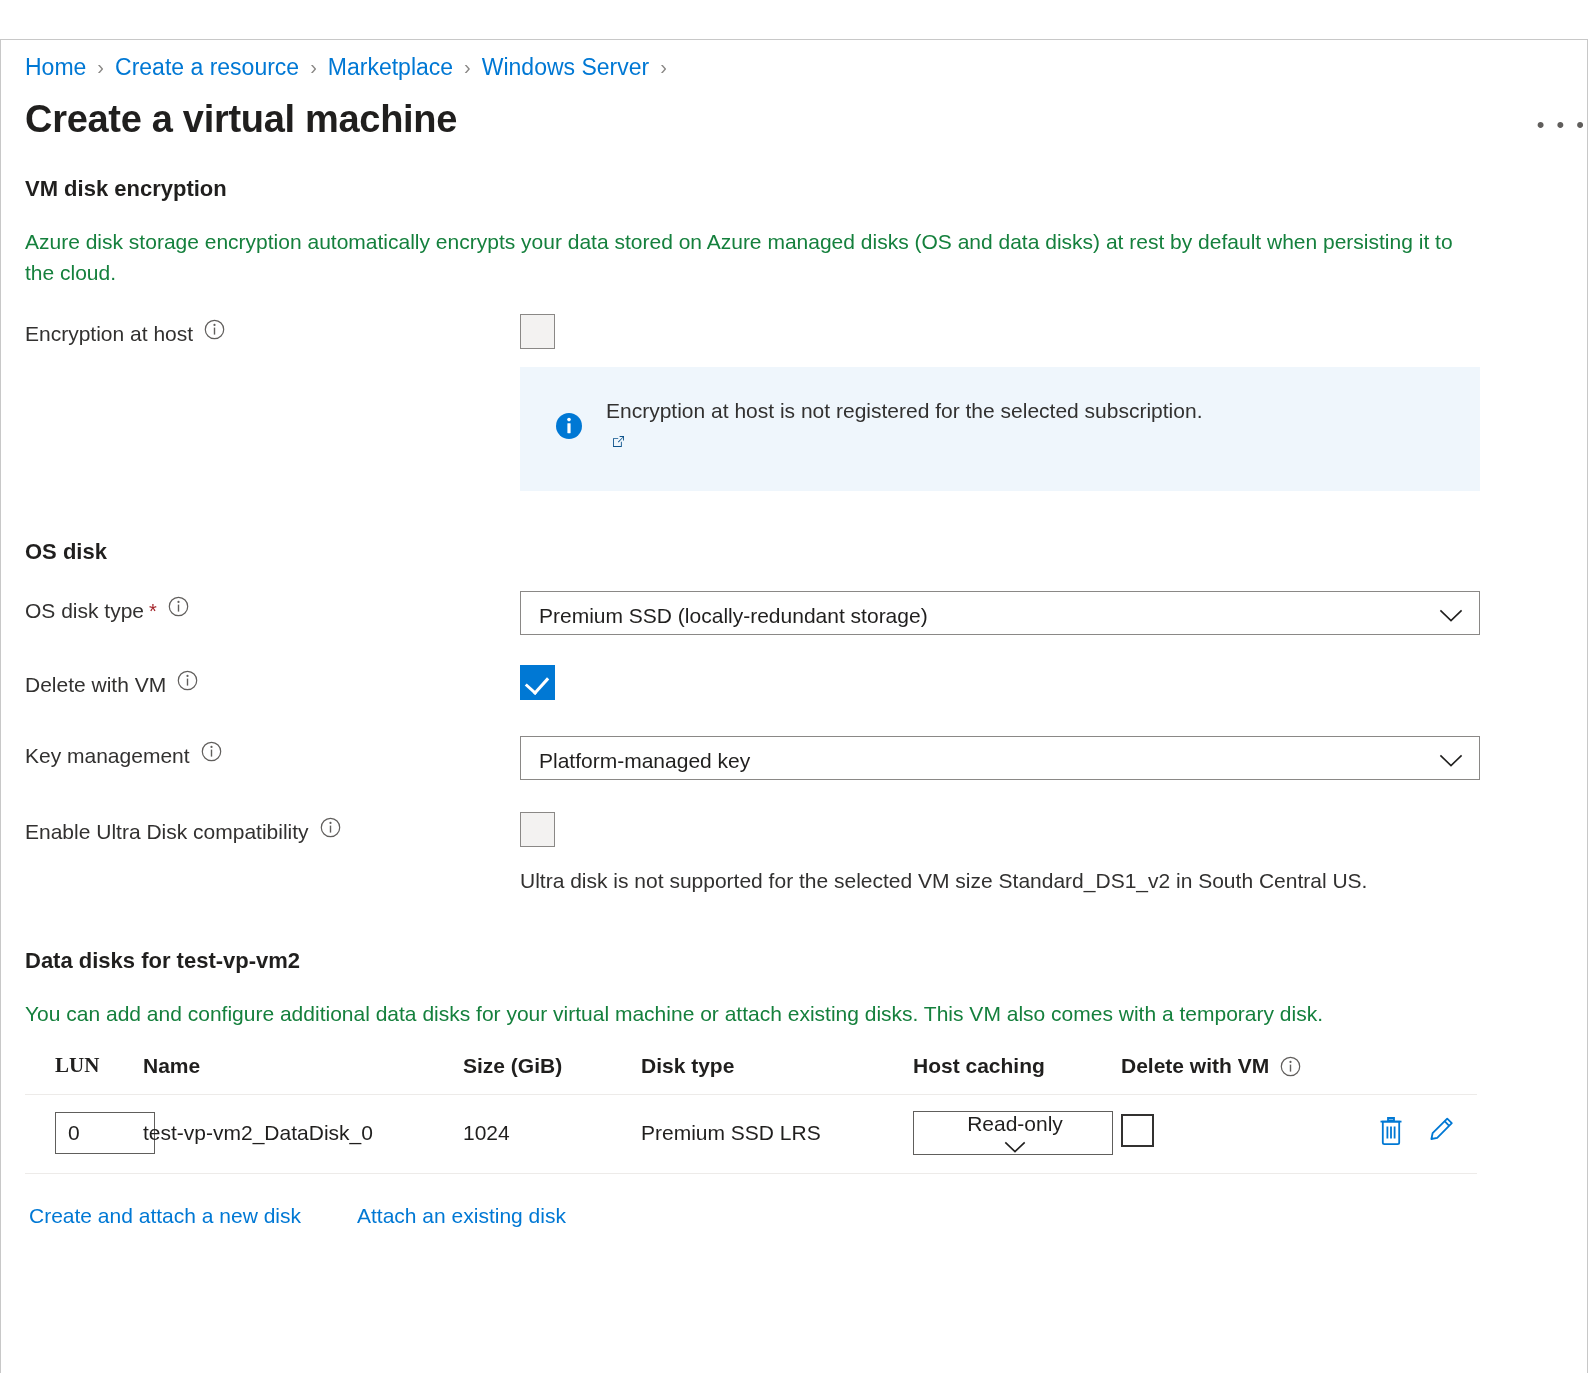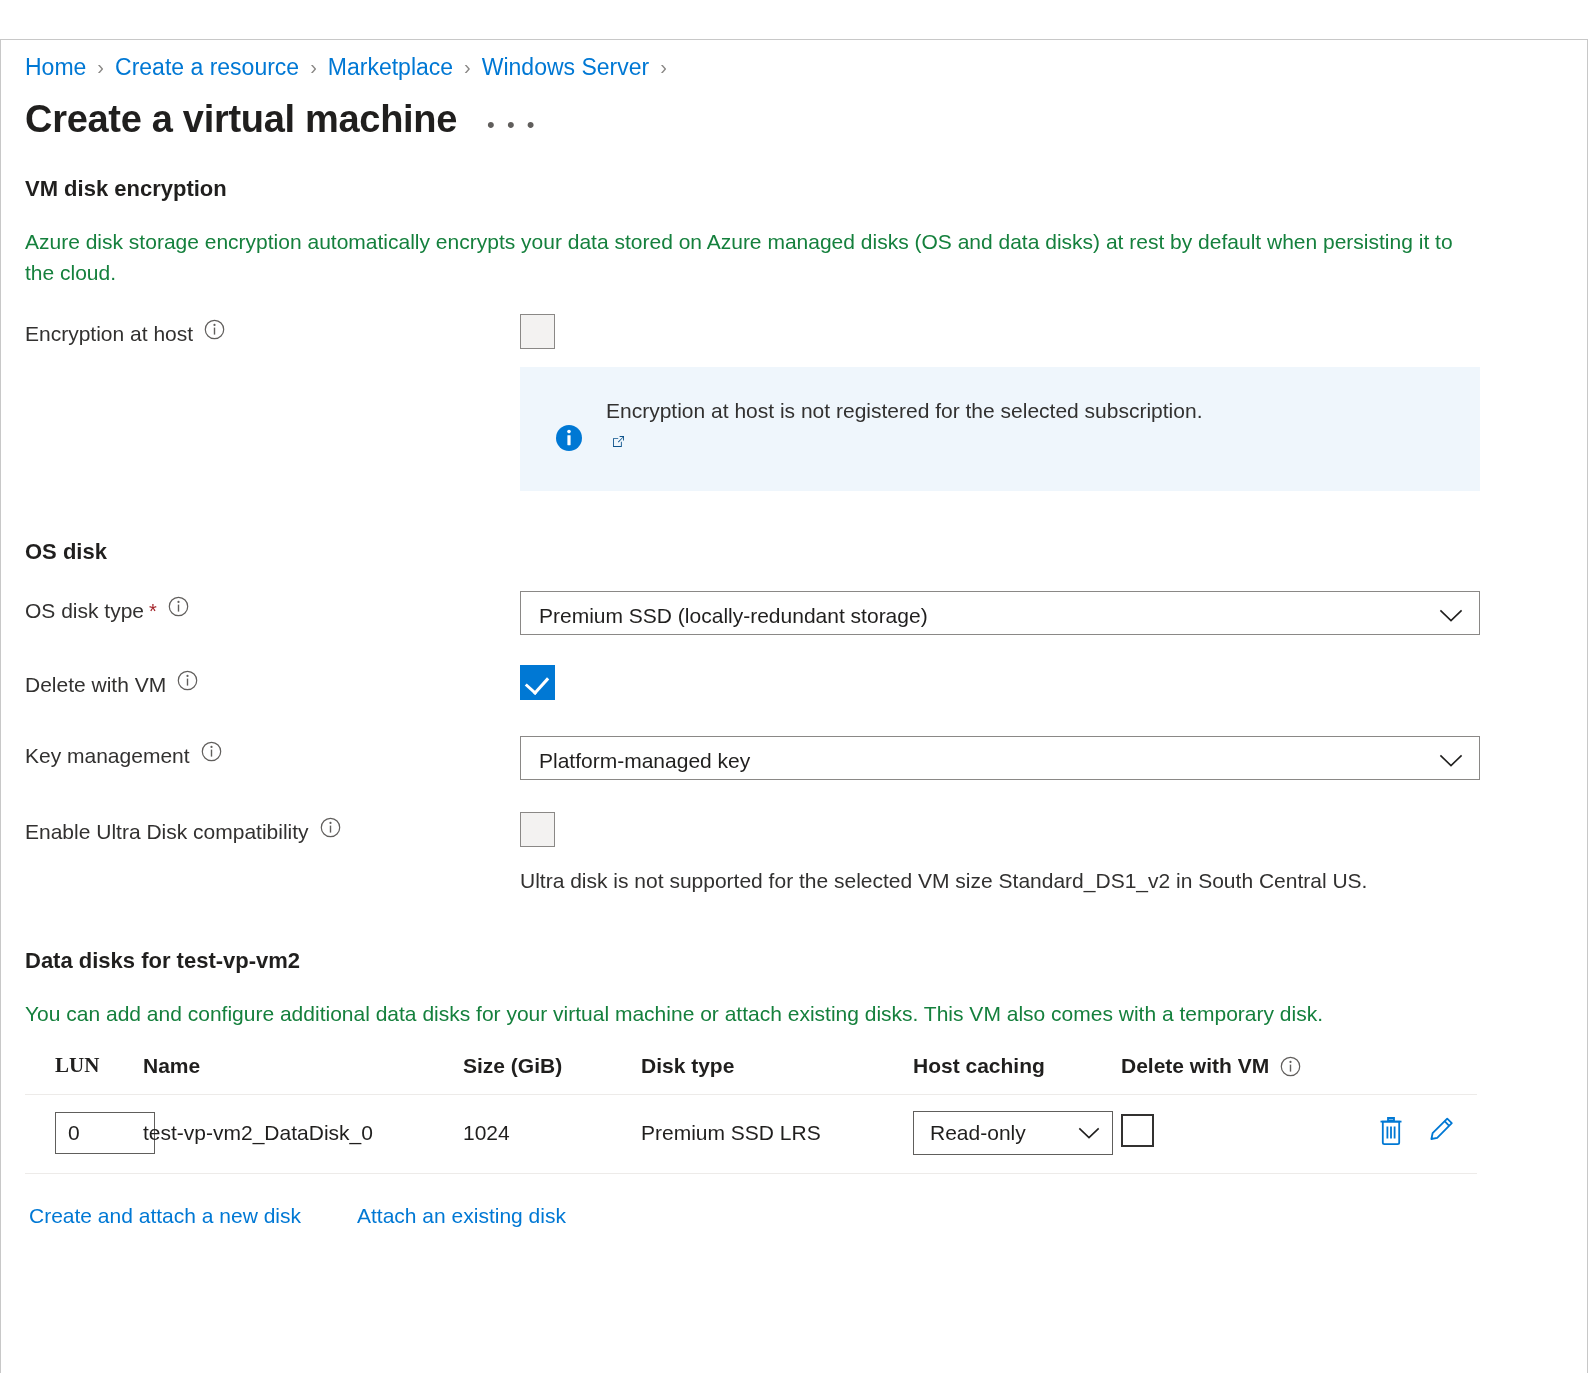--- a/index.html
+++ b/index.html
@@ -40,20 +40,21 @@
     font-size: 20px;
     margin: 0 11px;
     font-weight: 300;
   }
 
   
   .title-row {
     display: flex;
     align-items: center;
     padding: 14px 0 0 24px;
+    justify-content: space-between;
   }
   .page-title {
     font-size: 38px;
     font-weight: 600;
     color: #201f1e;
     letter-spacing: -0.3px;
     line-height: 46px;
   }
   .ellipsis-btn {
     margin-left: 30px;
@@ -165,21 +166,21 @@
     transform: rotate(42deg);
   }
 
   
   .info-banner {
     background: #eff6fc;
     width: 960px;
     padding: 28px 24px 34px 34px;
     margin-top: 14px;
     display: flex;
-    align-items: flex-end;
+    align-items: center;
   }
   .banner-ico { flex: none; margin-top: 4px; margin-right: 22px; }
   .banner-text {
     font-size: 21px;
     color: #323130;
     line-height: 31px;
   }
   .banner-link {
     color: #0f548c;
     text-decoration: underline;
@@ -275,20 +276,21 @@
     height: 44px;
     border: 1px solid #605e5c;
     background: #ffffff;
     display: flex;
     align-items: center;
     justify-content: space-between;
     padding: 0 12px 0 16px;
     font-size: 21px;
     color: #201f1e;
     cursor: pointer;
+    flex-direction: column;
   }
 
   .row-cbox {
     width: 33px;
     height: 33px;
     border: 2px solid #323130;
     background: #ffffff;
     cursor: pointer;
     display: inline-block;
   }

